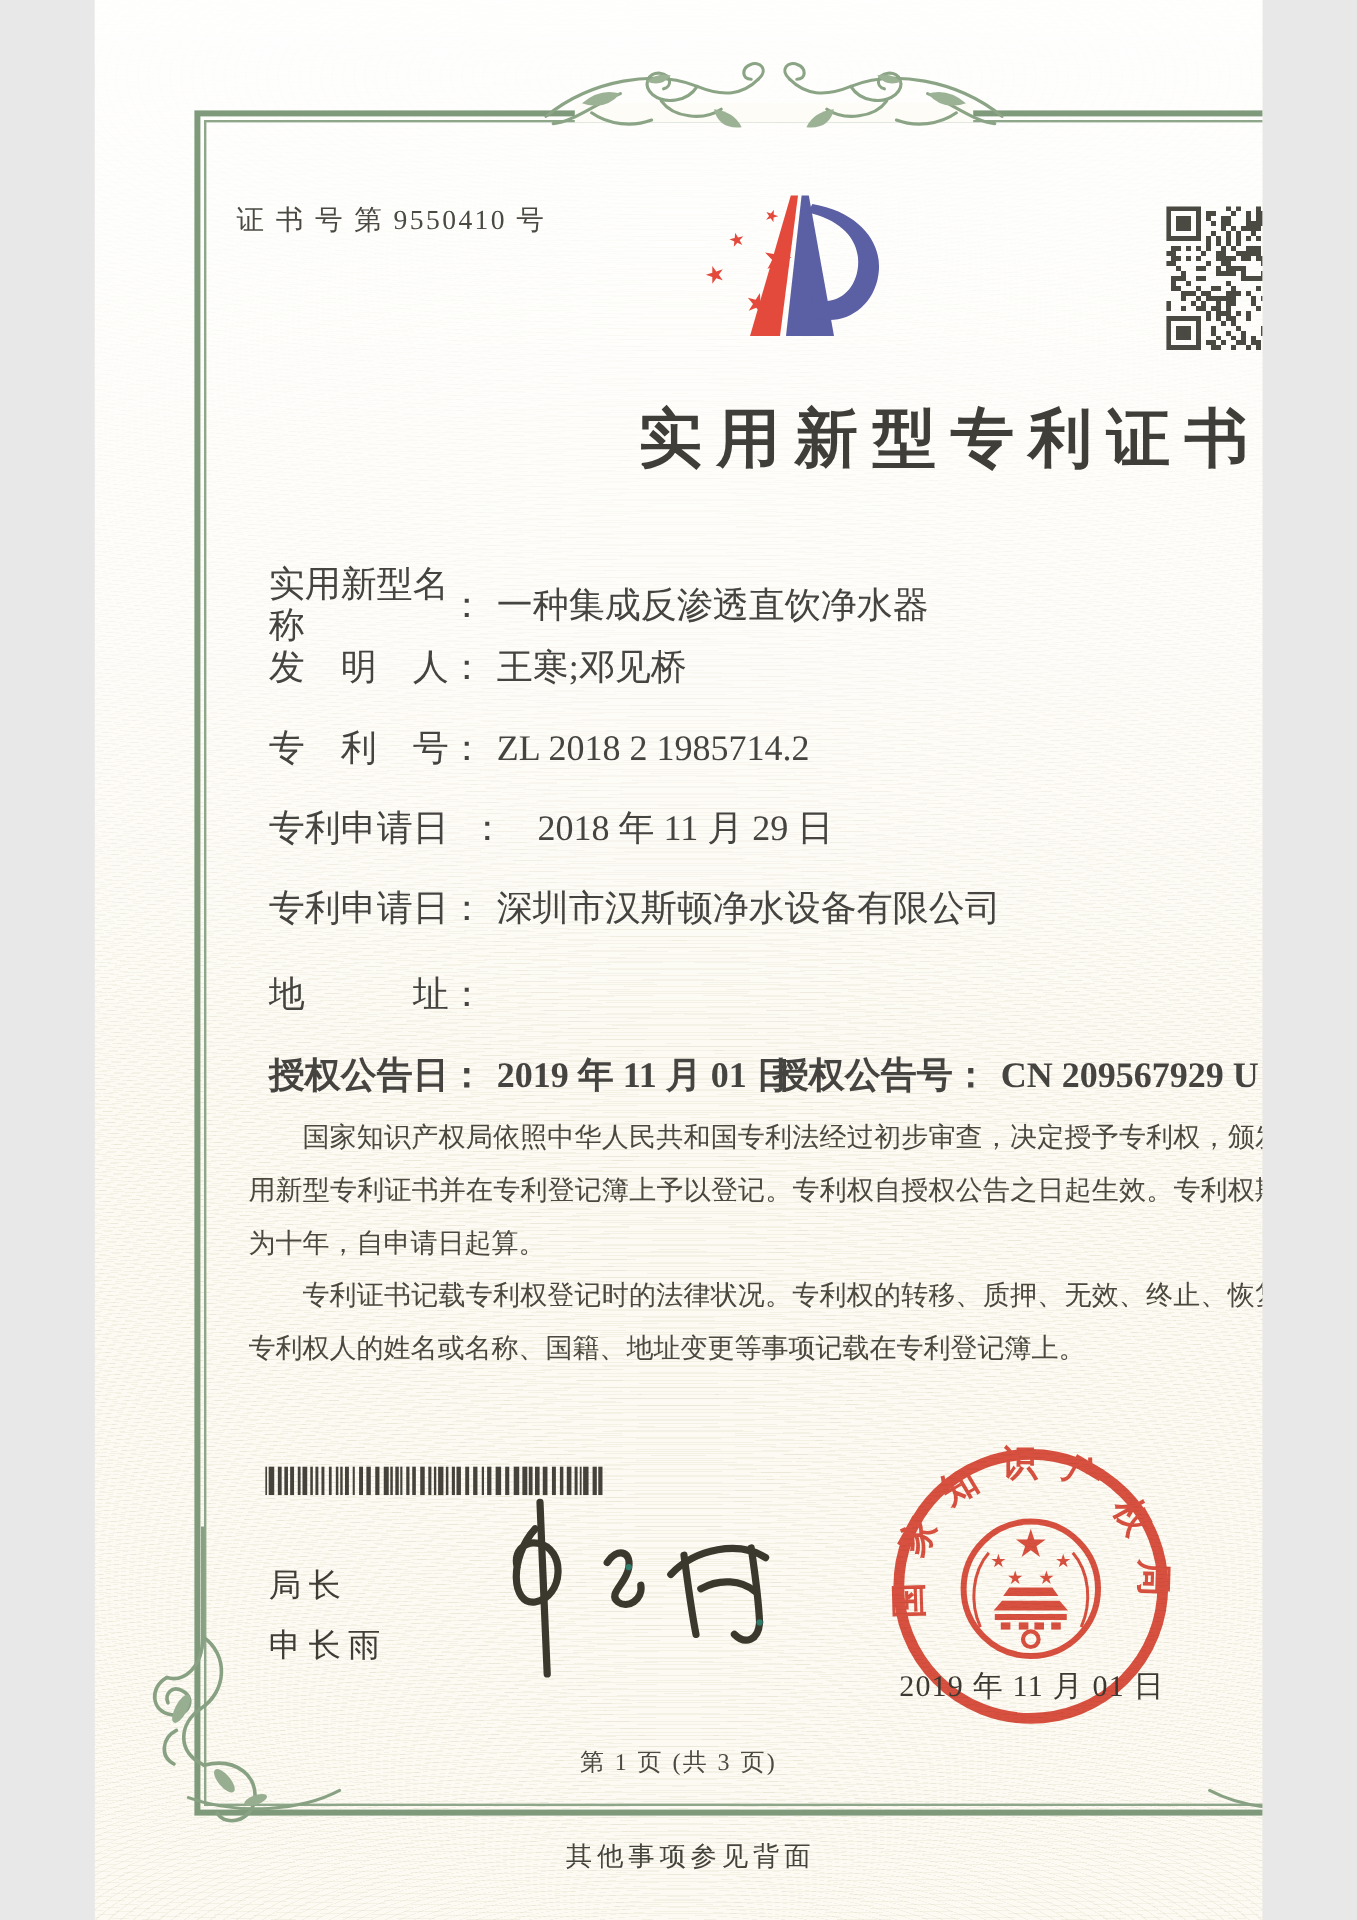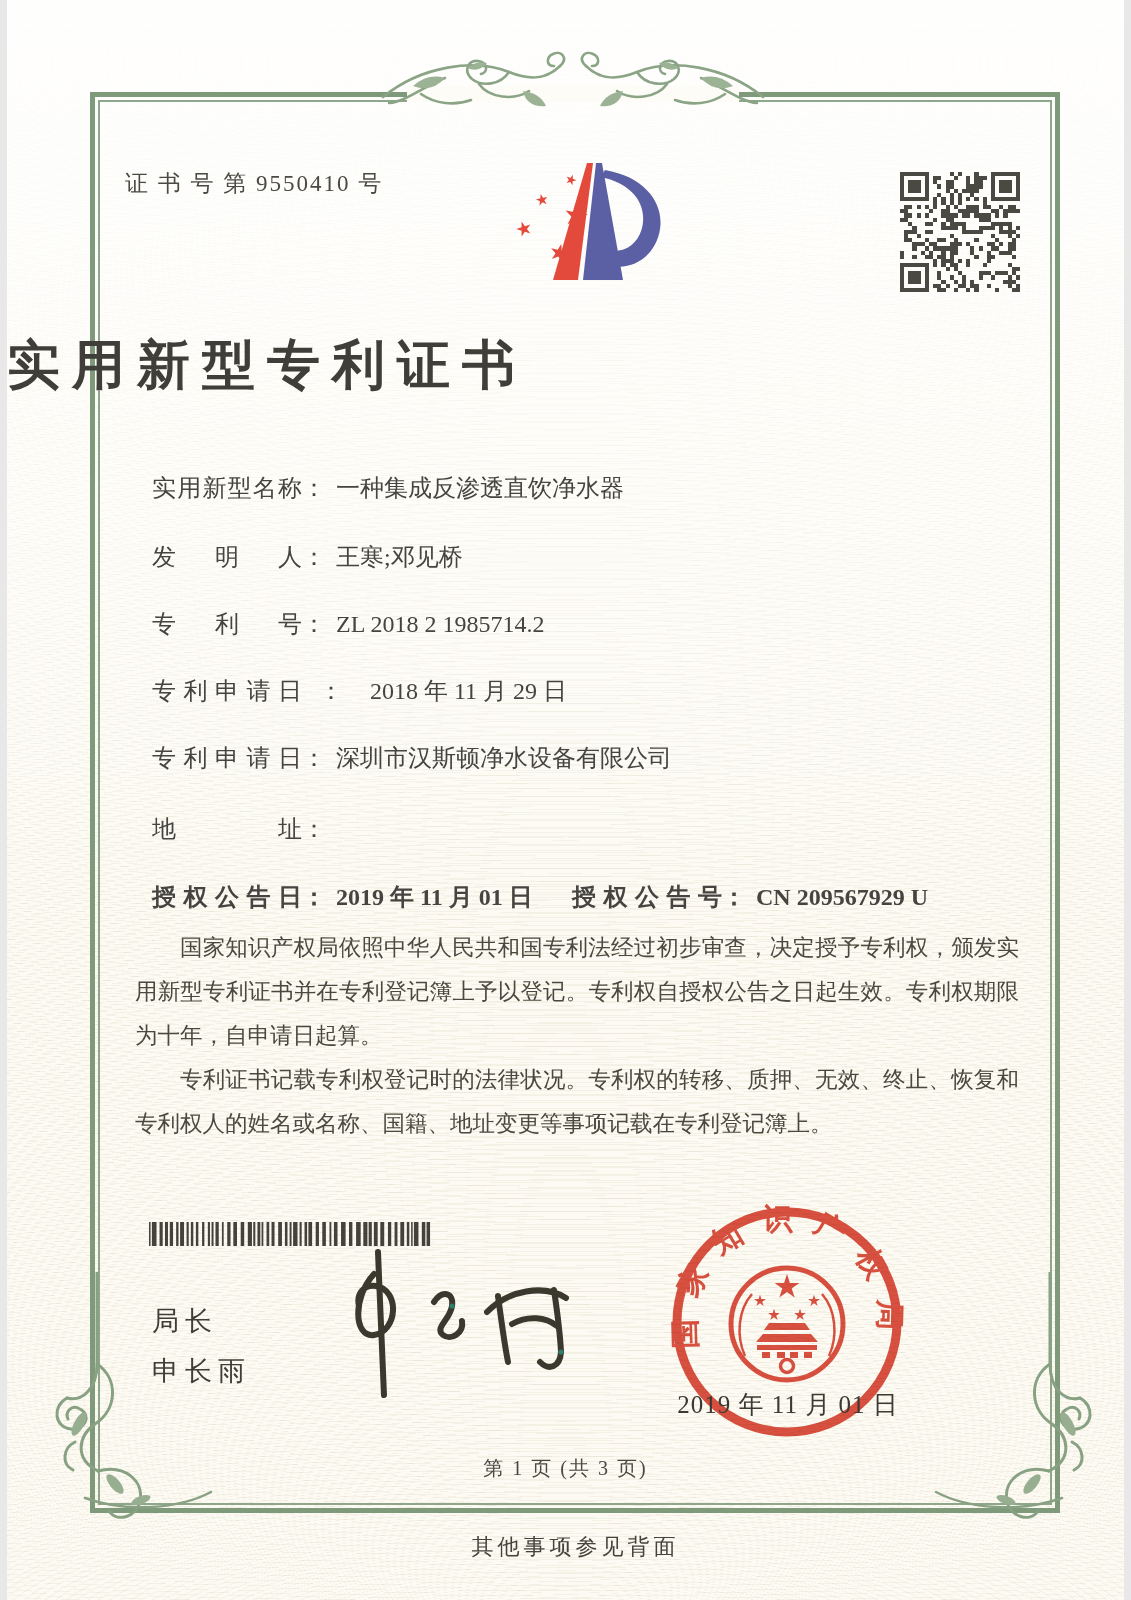--- a/index.html
+++ b/index.html
@@ -1,33 +1,33 @@
 <!DOCTYPE html>
 <html><head>
 <meta charset="utf-8">
 <style>
   html,body{margin:0;padding:0;background:#e8e8e8;}
   .page{
-    position:relative;width:1117px;height:1600px;margin:0 auto;overflow:hidden;
+    position:relative;width:973px;height:1600px;margin:0 auto;overflow:hidden;
     font-family:"Liberation Serif","DejaVu Serif",serif;color:#45443e;
     background-color:#fcfaf2;
     background-image:
       linear-gradient(180deg, rgba(255,255,255,.92) 0%, rgba(255,255,255,.5) 34%, rgba(255,255,255,0) 58%),
       repeating-radial-gradient(ellipse 150% 30% at 50% 4%, rgba(187,176,140,.13) 0 1.5px, rgba(255,255,255,0) 1.5px 9px),
       repeating-radial-gradient(ellipse 140% 26% at 50% 103%, rgba(187,176,140,.13) 0 1.5px, rgba(255,255,255,0) 1.5px 10px);
   }
   .frame{position:absolute;left:83px;top:92px;width:960px;height:1411px;border:5px solid #7e9a7b;}
   .frame::after{content:"";position:absolute;inset:3px;border:2px solid #8ea689;}
   .abs{position:absolute;}
   .cert-no{left:118px;top:168px;font-size:23px;letter-spacing:2px;color:#4a4942;}
-  .title{left:0;right:0;top:330px;text-align:left;font-size:53px;font-weight:700;
+  .title{left:0;right:0;top:330px;text-align:right;font-size:53px;font-weight:700;
          letter-spacing:12px;color:#403e38;margin:0;}
   .logo{left:476px;top:160px;}
   .qr{left:893px;top:172px;}
-  .frow{left:145px;width:870px;display:flex;align-items:flex-start;font-size:24px;line-height:34px;color:#454440;}
+  .frow{left:145px;width:870px;display:flex;align-items:center;font-size:30px;line-height:34px;color:#454440;}
   .flabel{display:inline-block;width:150px;text-align:justify;text-align-last:justify;flex:none;}
   .colon{flex:none;}
   .fvalue{margin-left:10px;flex:1;}
   .r-name{top:471px;}  .r-inv{top:540px;}  .r-pno{top:607px;}
   .r-fil{top:674px;gap:17px;}   .r-pat{top:741px;}  .r-addr{top:812px;}
   .r-grant{top:880px;}
   .grant2{position:absolute;left:420px;top:0;display:flex;}
   .grant2 .flabel{width:150px;}
   .legal{left:128px;top:926px;width:884px;font-size:22.5px;line-height:44px;
          text-align:justify;color:#4a483f;}

